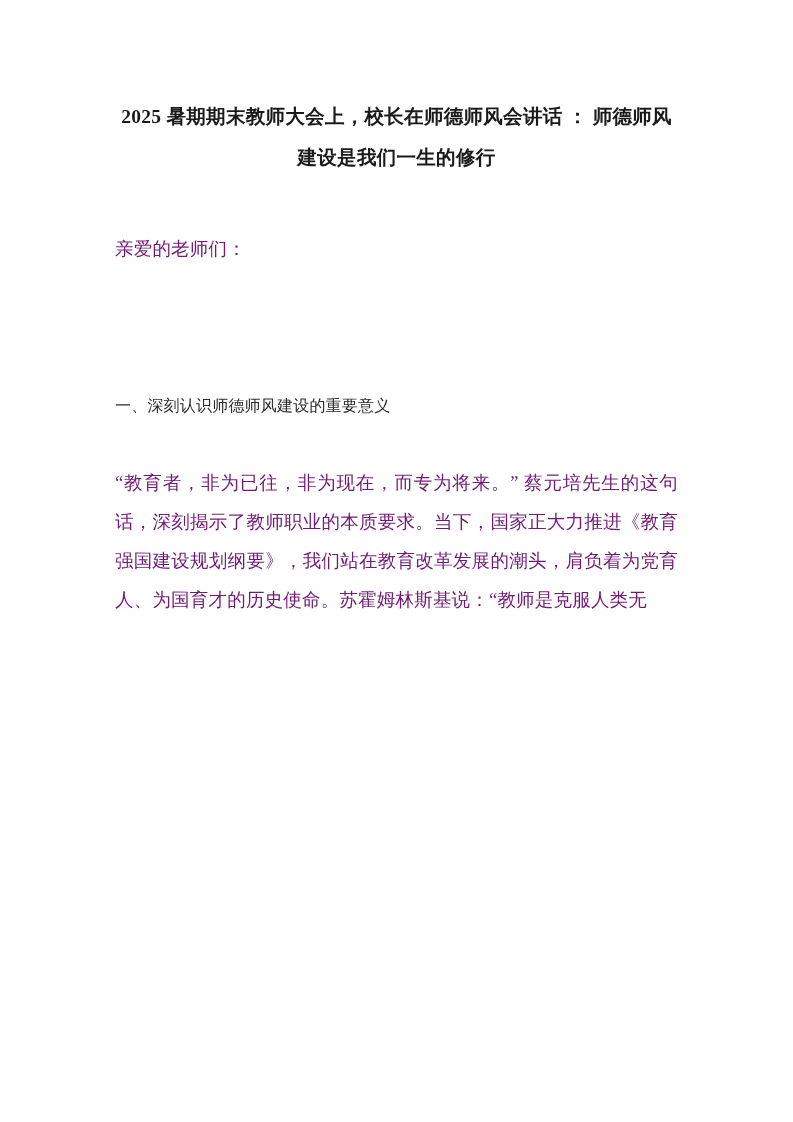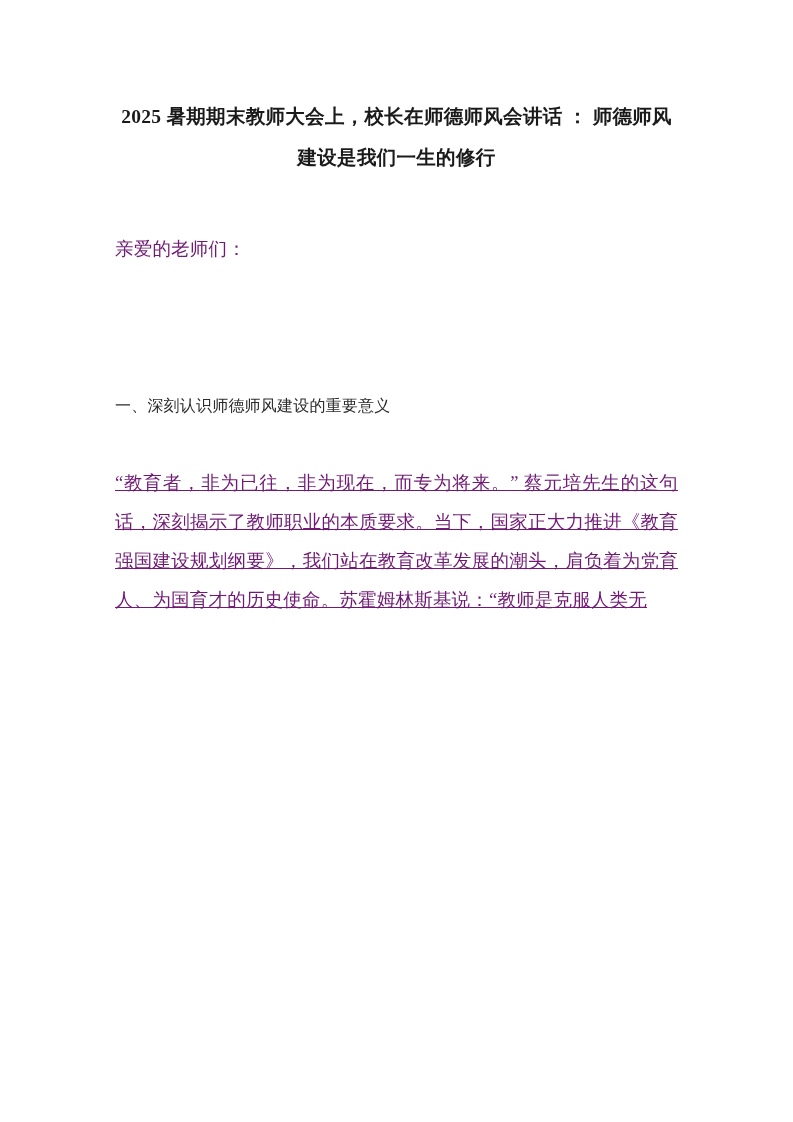--- a/index.html
+++ b/index.html
@@ -47,21 +47,21 @@
   .gap-para { height: 39px; }
   .heading-line {
     margin: 0;
     font-size: 16px;
     line-height: 39px;
     font-weight: normal;
     letter-spacing: 0.2px;
     color: #2b2b2b;
     text-align: left;
   }
-  .last-para { text-align: justify; text-decoration: underline; }
+  .last-para { text-align: justify; }
 </style>
 </head>
 <body>
 
 <div class="page">
 
   <h1 class="doc-title">2025 暑期期末教师大会上，校长在师德师风会讲话 ： 师德师风建设是我们一生的修行</h1>
 
   <div class="gap-after-title"></div>
 

